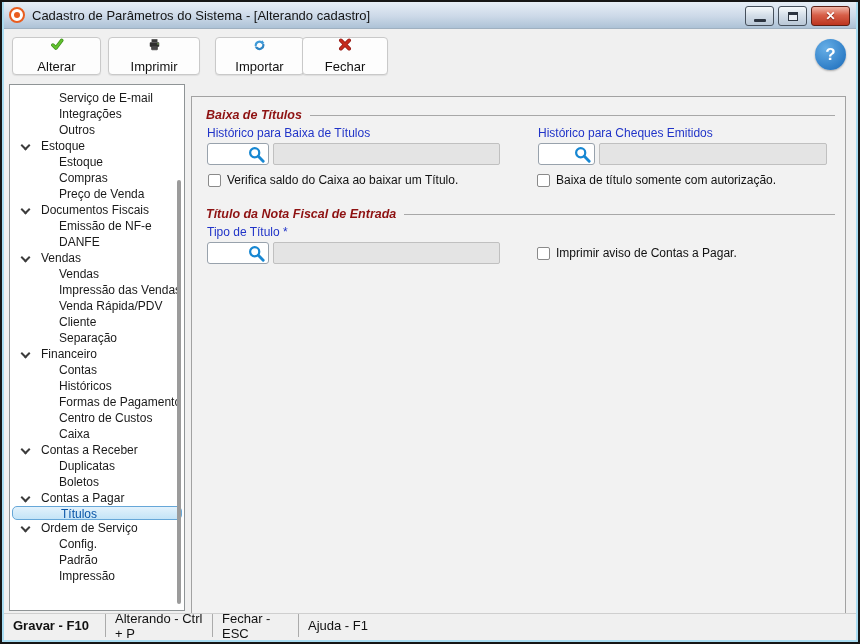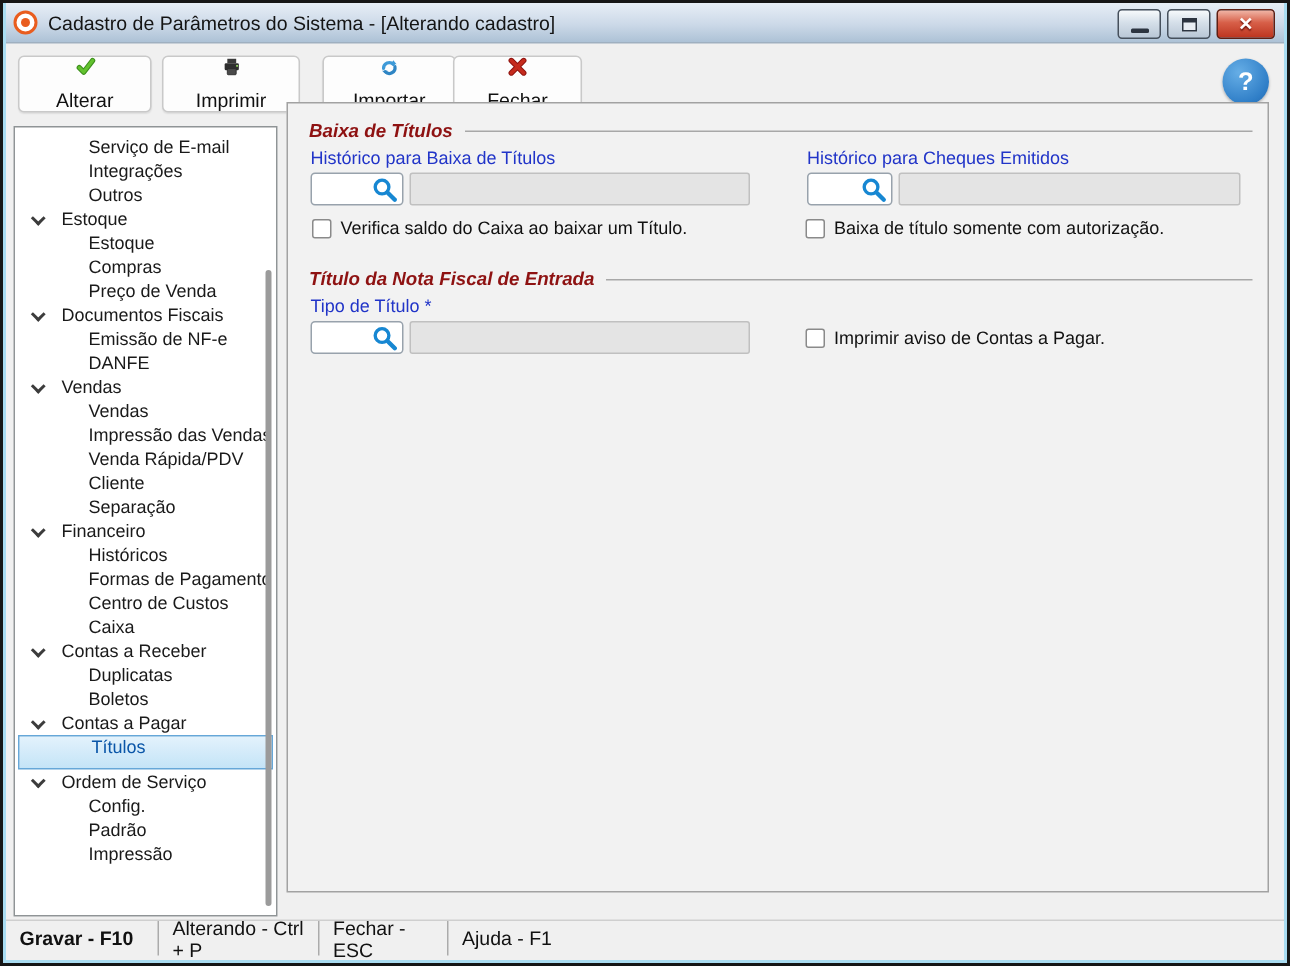--- a/index.html
+++ b/index.html
@@ -40,26 +40,26 @@
   .sidebar { position:absolute; left:9px; top:84px; width:176px; height:527px; background:#fff;
     border:1px solid #8f9496; overflow:hidden; }
   .tree { position:absolute; left:1px; top:5px; right:1px; }
   .tree-row { position:relative; height:16px; line-height:16px; font-size:12px; color:#1a1a1a;
     white-space:nowrap; cursor:default; }
   .tree-row .chev { position:absolute; left:11px; top:4px; width:7px; height:7px;
     border-left:2px solid #3c3c3c; border-bottom:2px solid #3c3c3c; transform:rotate(-45deg); }
   .tree-row .lbl-parent { position:absolute; left:30px; }
   .tree-row .lbl-child { position:absolute; left:48px; }
   .tree-row.selected { background:linear-gradient(#e3f2fc,#c4e4f7); border:1px solid #66a7d8;
-    border-radius:0; margin:0 1px; height:23px; line-height:15px; }
+    border-radius:5px; margin:0 1px; height:14px; line-height:15px; }
   .tree-row.selected .lbl-child { color:#0a56a8; }
   .tree-scrollbar { position:absolute; right:3px; top:95px; width:4px; height:424px;
     background:#9b9b9b; border-radius:2px; }
 
-  .main { position:absolute; left:191px; top:68px; width:655px; height:527px; background:#f2f2f2;
+  .main { position:absolute; left:191px; top:96px; width:655px; height:527px; background:#f2f2f2;
     border:1px solid #a2a2a2; }
 
   .group-header { position:absolute; left:14px; right:10px; display:flex; align-items:center; gap:8px; }
   .group-title { font-size:12.5px; font-weight:bold; font-style:italic; color:#8e1212; white-space:nowrap; }
   .group-rule { flex:1; height:1px; background:#a8a8a8; margin-top:1px; }
 
   .field-label { position:absolute; font-size:12px; color:#2134c8; white-space:nowrap; }
   .search-box { position:absolute; height:22px; background:#fff; border:1px solid #98a2ac;
     border-radius:3px; display:flex; align-items:center; }
   .search-box input { flex:1; min-width:0; border:none; outline:none; background:transparent;
@@ -189,20 +189,23 @@
           <span class="lbl-child">Cliente</span>
         </div>
         <div class="tree-row">
           <span class="lbl-child">Separação</span>
         </div>
         <div class="tree-row">
           <span class="chev"></span>
           <span class="lbl-parent">Financeiro</span>
         </div>
         <div class="tree-row">
+          <span class="lbl-child">Contas</span>
+        </div>
+        <div class="tree-row">
           <span class="lbl-child">Históricos</span>
         </div>
         <div class="tree-row">
           <span class="lbl-child">Formas de Pagamento</span>
         </div>
         <div class="tree-row">
           <span class="lbl-child">Centro de Custos</span>
         </div>
         <div class="tree-row">
           <span class="lbl-child">Caixa</span>

